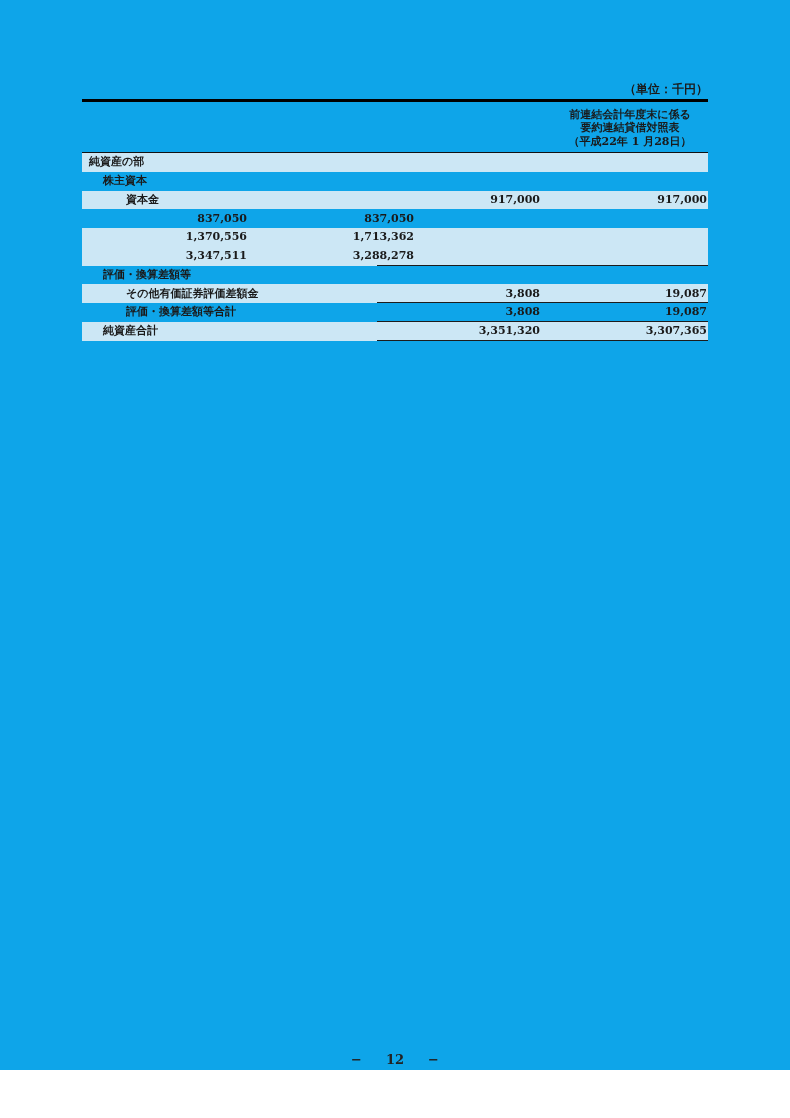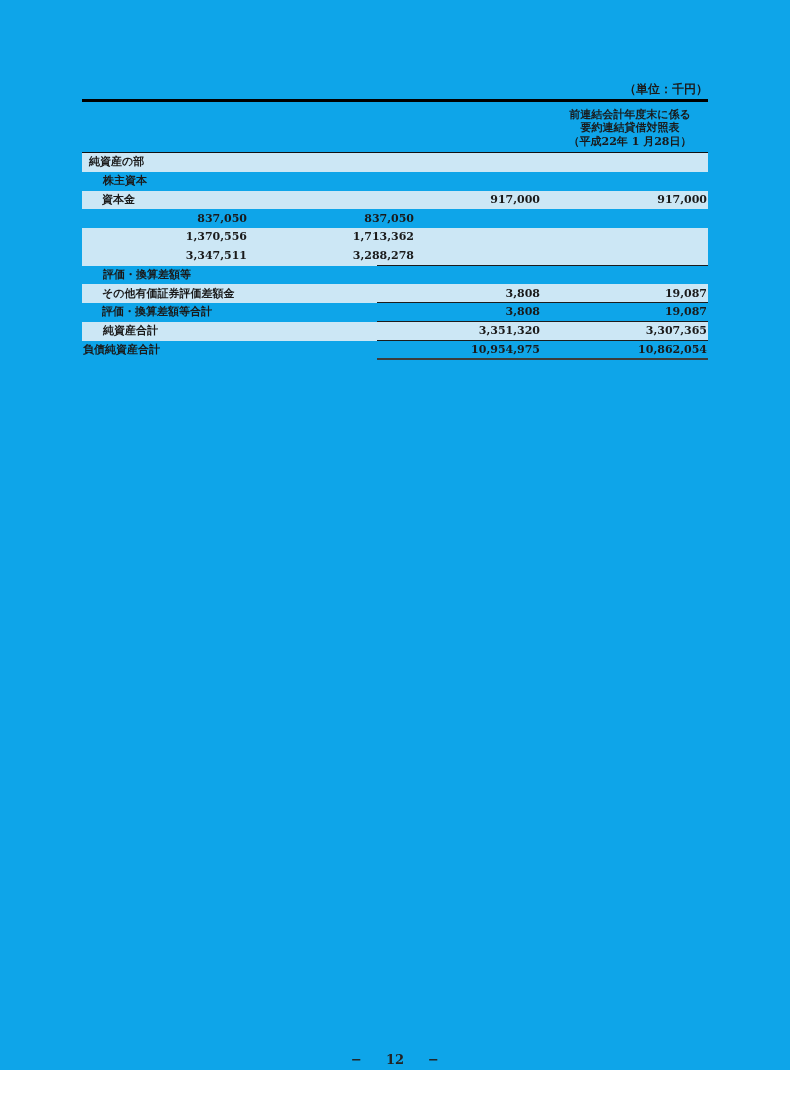--- a/index.html
+++ b/index.html
@@ -27,21 +27,21 @@
     display:flex; align-items:center;
     height:18.75px;
     font-size:11px; line-height:18px;
     white-space:nowrap;
   }
   .hl { background:var(--hl,#cce7f5); }
   .lab { flex:1 1 auto; overflow:hidden; }
   .i0 .lab { padding-left:1px; }
   .i1 .lab { padding-left:7px; }
   .i2 .lab { padding-left:21px; }
-  .i3 .lab { padding-left:20px; }
+  .i3 .lab { padding-left:44px; }
   .c1 { width:165px; text-align:right; }
   .c2 { width:167px; text-align:right; padding-right:1px; }
   .u1::after {
     content:""; position:absolute; left:295px; right:0; bottom:0;
     border-bottom:1px solid #1c1c1c;
   }
   .u2::after {
     content:""; position:absolute; left:295px; right:0; bottom:-1px;
     border-bottom:2.5px solid #3c3c3c;
   }
@@ -109,25 +109,20 @@
     <div class="row i3 u1">
       <span class="lab">評価・換算差額等合計</span>
       <span class="c1">3,808</span>
       <span class="c2">19,087</span>
     </div>
     <div class="row hl i2 u1">
       <span class="lab">純資産合計</span>
       <span class="c1">3,351,320</span>
       <span class="c2">3,307,365</span>
     </div>
-    <div class="row i0 u2">
-      <span class="lab">負債純資産合計</span>
-      <span class="c1">10,954,975</span>
-      <span class="c2">10,862,054</span>
-    </div>
   </div>
 
   <div class="footer">
     <span>−</span>
     <span>12</span>
     <span>−</span>
   </div>
 
 </div>
 

